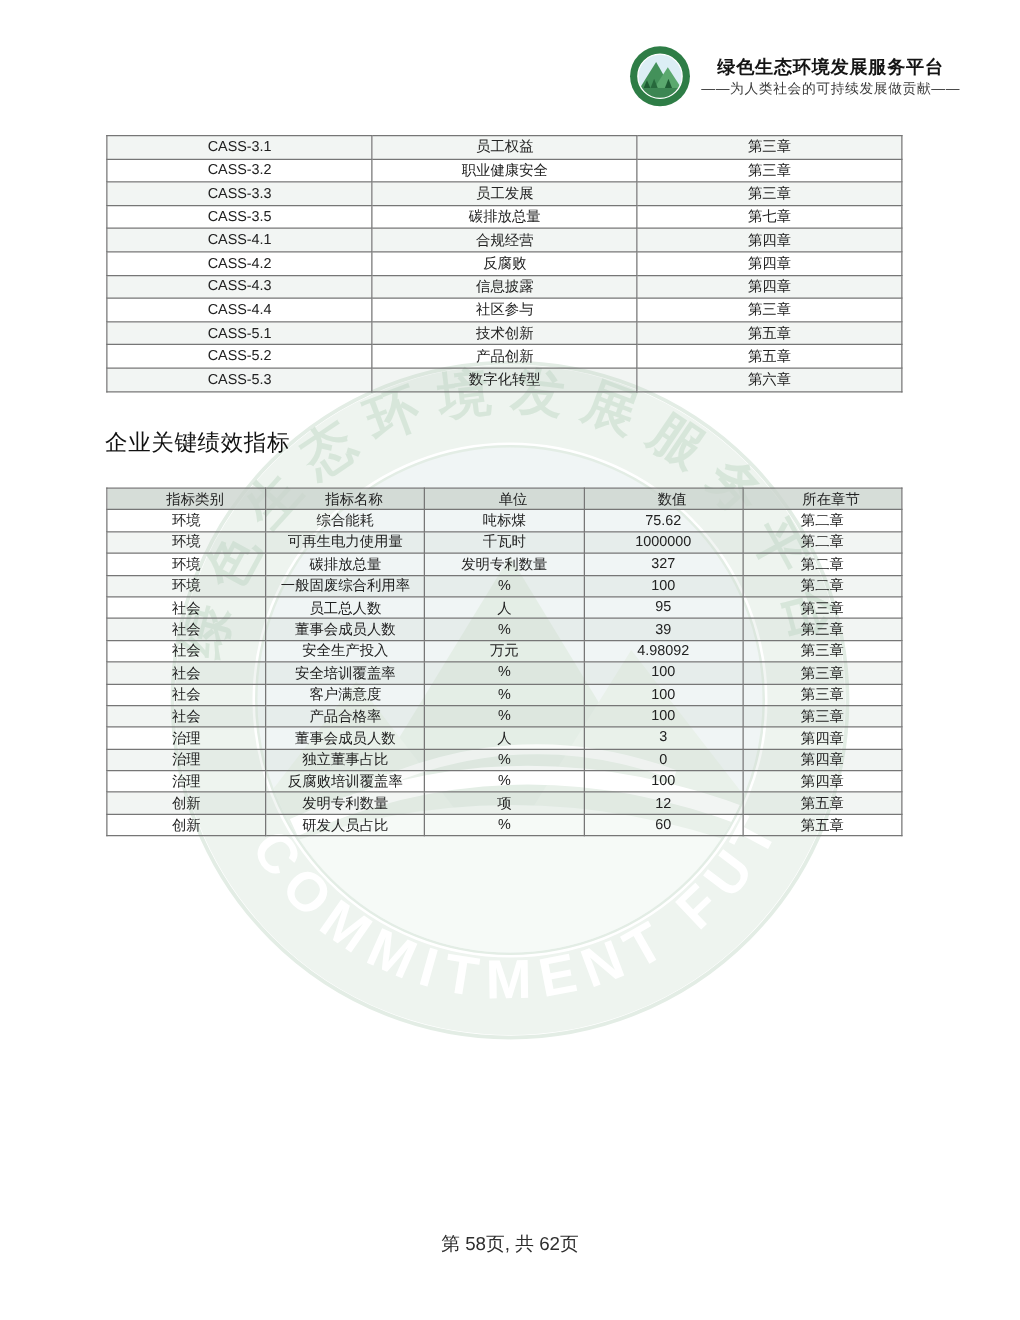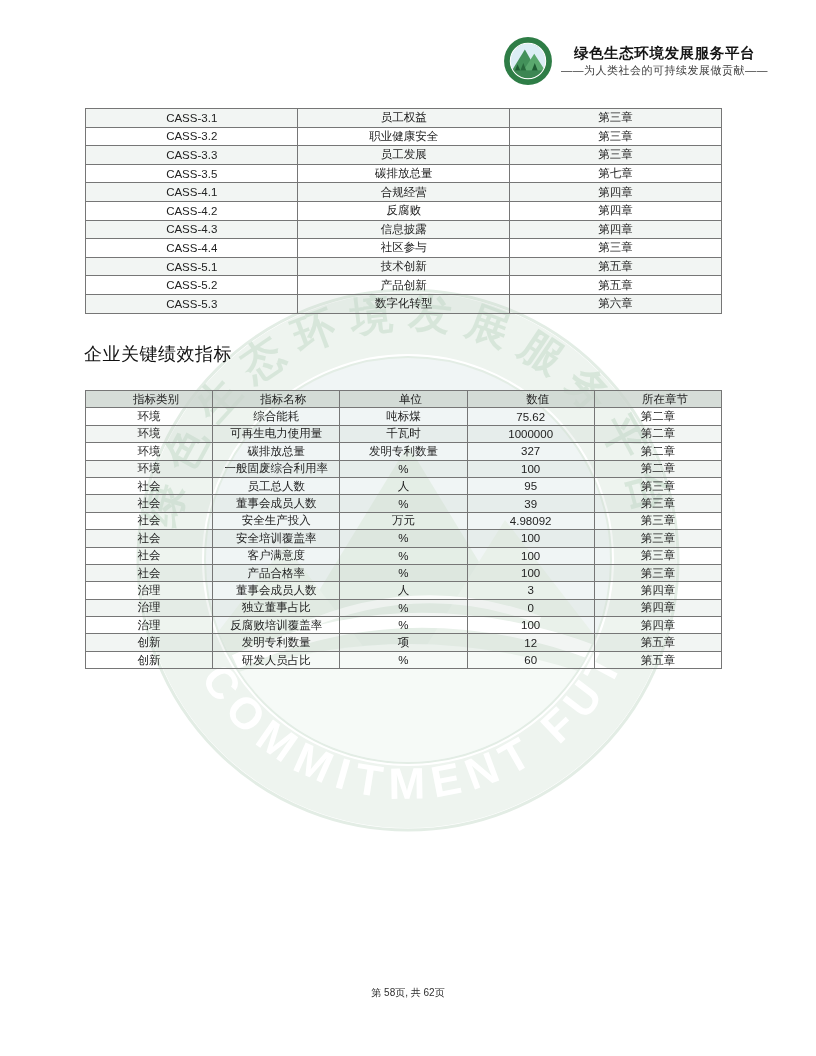--- a/index.html
+++ b/index.html
@@ -30,21 +30,21 @@
     position:absolute;left:84px;top:342px;font-size:18px;font-weight:normal;color:#111;
     letter-spacing:0.5px;
   }
   .kpi-table-wrap{position:absolute;left:85px;top:390px;}
   .kpi-table th{height:16.4px;font-weight:normal;background:rgba(203,211,205,0.78);padding-left:16px;}
   .kpi-table td{height:16.4px;}
   .kpi-table tbody tr:nth-child(even) td{background:rgba(198,210,201,0.22);}
   
   .footer{
     position:absolute;left:0;top:986px;width:816px;text-align:center;
-    font-size:10px;color:#2e2e2e;
+    font-size:15px;color:#2e2e2e;
   }
 </style>
 </head>
 <body>
 
 <div class="page">
 
   <svg class="watermark" width="816" height="1056" viewBox="0 0 816 1056" aria-hidden="true">
     <defs>
       <path id="wmTop" d="M 177 519 A 235 235 0 0 1 639 519"></path>

